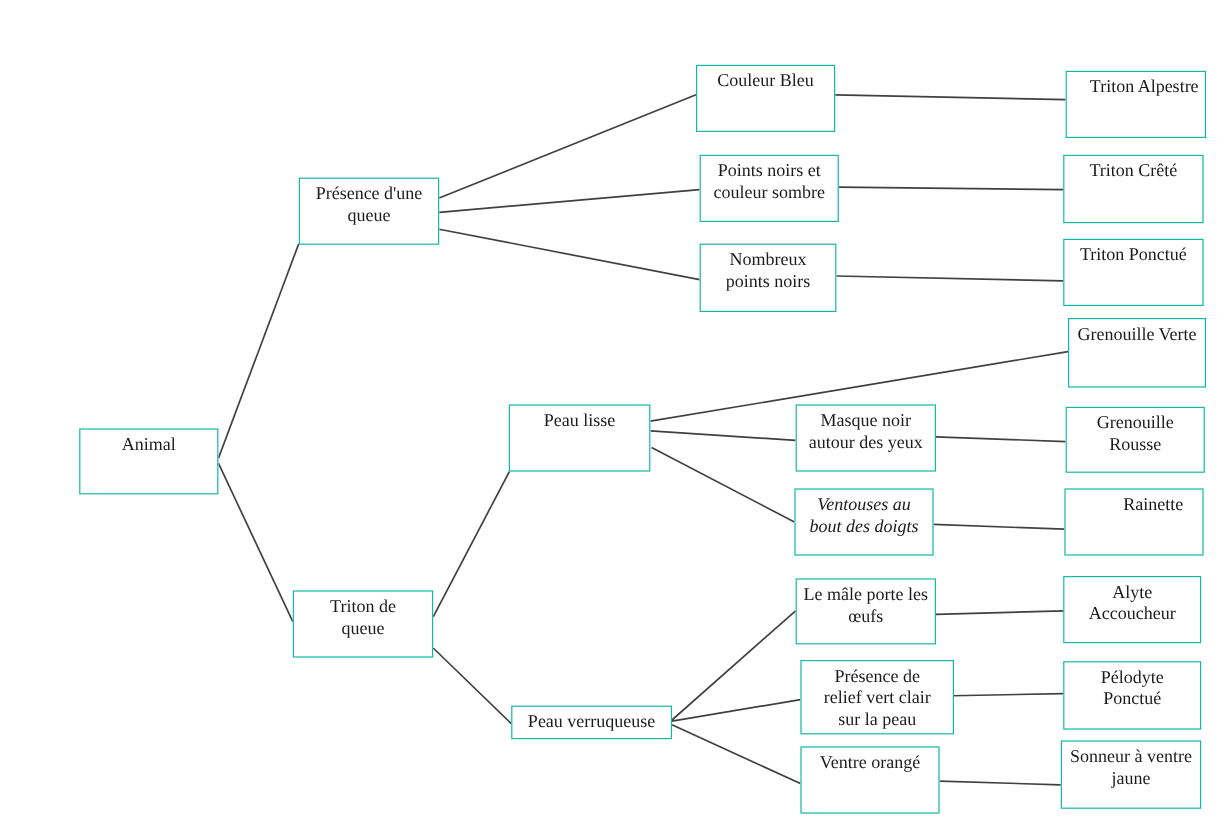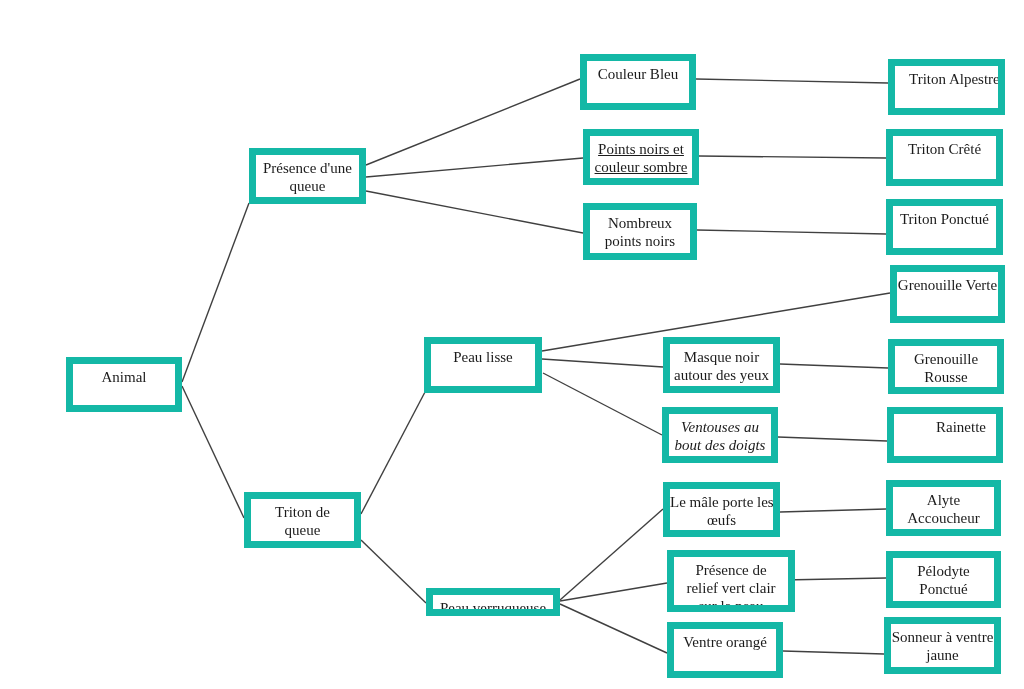--- a/index.html
+++ b/index.html
@@ -24,21 +24,21 @@
     height: 689px;
   }
   .connector-layer line {
     stroke: #404040;
     stroke-width: 1.4;
   }
   .node {
     position: absolute;
     box-sizing: border-box;
     background: #ffffff;
-    border: 7px solid #14b8a6;
+    border: 1px solid #14b8a6;
     color: #1b1b1b;
     font-size: 15px;
     line-height: 18px;
     text-align: center;
     padding-top: 4px;
     overflow: hidden;
   }
   .node-line {
     white-space: nowrap;
   }
@@ -77,21 +77,21 @@
       <div class="node-line">Présence d'une</div>
       <div class="node-line">queue</div>
     </div>
     <div class="node" style="left: 244px; top: 492px; width: 117px; height: 56px;">
       <div class="node-line">Triton de</div>
       <div class="node-line">queue</div>
     </div>
     <div class="node" style="left: 580px; top: 54px; width: 116px; height: 56px;">
       <div class="node-line">Couleur Bleu</div>
     </div>
-    <div class="node" style="left: 583px; top: 129px; width: 116px; height: 56px; text-decoration: underline;">
+    <div class="node" style="left: 583px; top: 129px; width: 116px; height: 56px;">
       <div class="node-line">Points noirs et</div>
       <div class="node-line">couleur sombre</div>
     </div>
     <div class="node" style="left: 583px; top: 203px; width: 114px; height: 57px;">
       <div class="node-line">Nombreux</div>
       <div class="node-line">points noirs</div>
     </div>
     <div class="node" style="left: 424px; top: 337px; width: 118px; height: 56px;">
       <div class="node-line">Peau lisse</div>
     </div>

